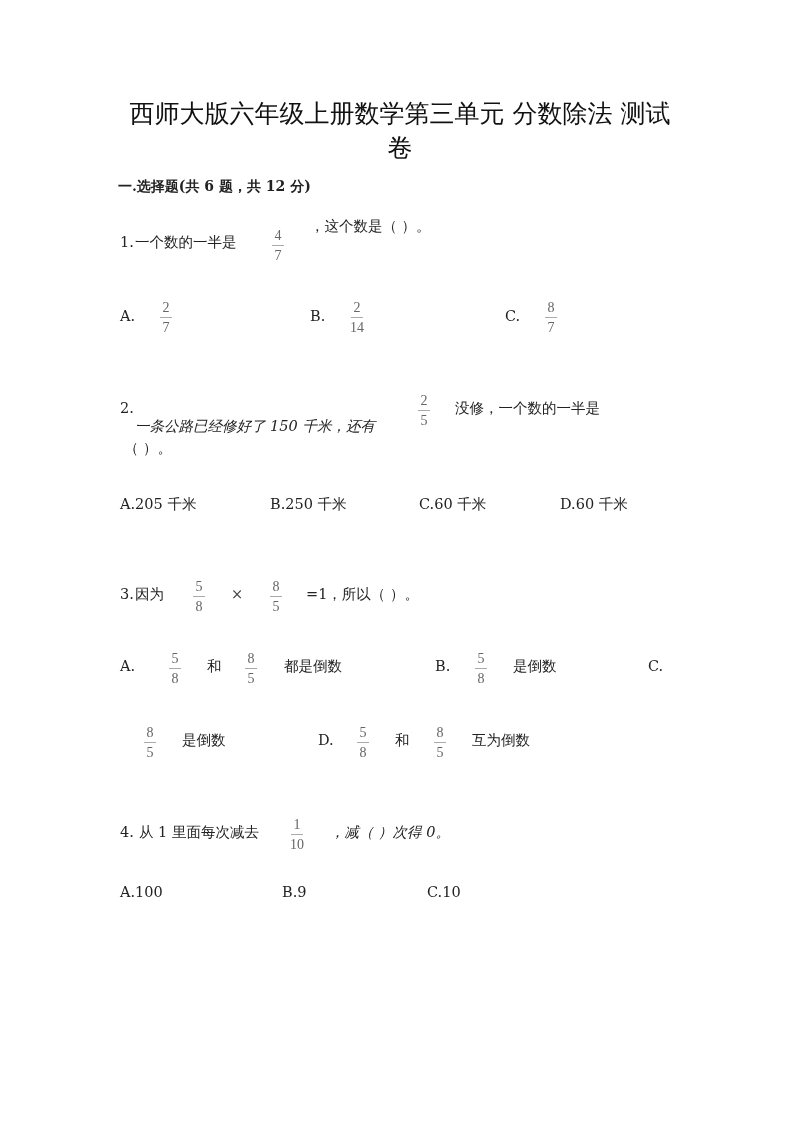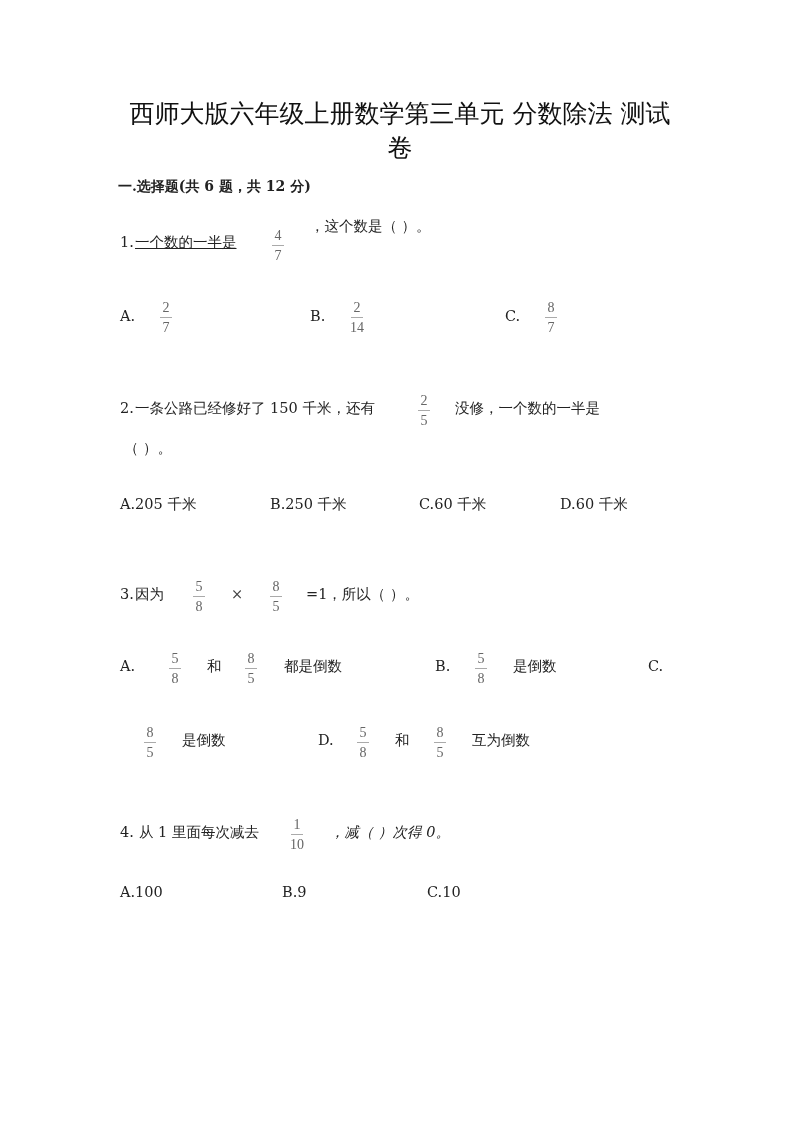--- a/index.html
+++ b/index.html
@@ -17,21 +17,21 @@
 </head>
 <body>
 
 <div class="abs title" style="top:96px;">西师大版六年级上册数学第三单元 分数除法 测试</div>
 <div class="abs title" style="top:130px;">卷</div>
 
 <div class="abs section" style="left:118px; top:178px;">一.选择题(共 6 题，共 12 分)</div>
 
 <div>
   <span class="abs txt" style="left:120px; top:232px;">1.</span>
-  <span class="abs txt" style="left:135px; top:232px;text-decoration:underline;">一个数的一半是</span>
+  <span class="abs txt" style="left:135px; top:232px;">一个数的一半是</span>
   <span class="frac" style="left:272px; top:228px;">
     <span class="num">4</span>
     <span class="den">7</span>
   </span>
   <span class="abs txt" style="left:310px; top:216px;">，这个数是（        ）。</span>
 
   <div>
     <span class="abs txt" style="left:120px; top:306px;">A.</span>
     <span class="frac" style="left:160px; top:300px;">
       <span class="num">2</span>
@@ -49,21 +49,21 @@
     <span class="abs txt" style="left:505px; top:306px;">C.</span>
     <span class="frac" style="left:545px; top:300px;">
       <span class="num">8</span>
       <span class="den">7</span>
     </span>
   </div>
 </div>
 
 <div>
   <span class="abs txt" style="left:120px; top:398px;">2.</span>
-  <span class="abs txt" style="left:135px; top:398px;">一条公路已经修好了 150 千米，还有</span>
+  <span class="abs txt" style="left:135px; top:416px;font-style:italic;">一条公路已经修好了 150 千米，还有</span>
   <span class="frac" style="left:418px; top:393px;">
     <span class="num">2</span>
     <span class="den">5</span>
   </span>
   <span class="abs txt" style="left:455px; top:398px;">没修，一个数的一半是</span>
   <span class="abs txt" style="left:124px; top:438px;">（        ）。</span>
 
   <span class="abs txt" style="left:120px; top:494px;">
     <span>A.</span><span>205 千米</span>
   </span>

